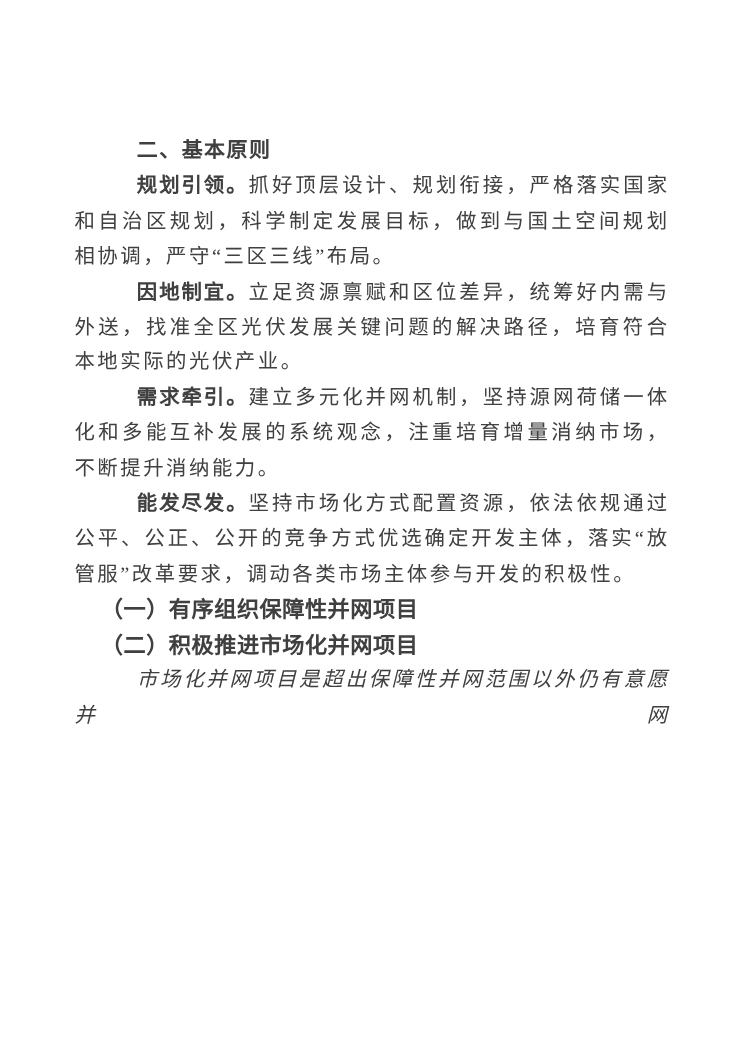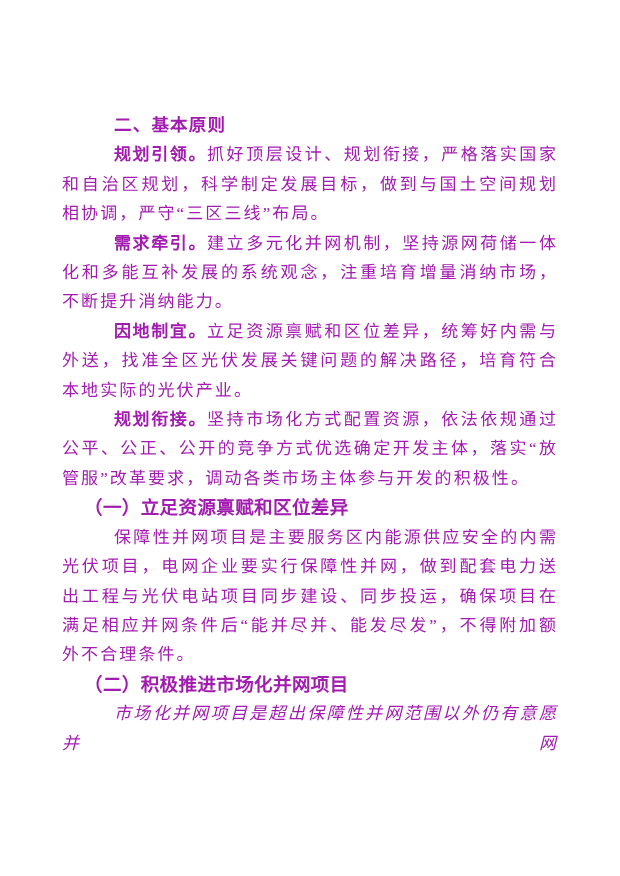--- a/index.html
+++ b/index.html
@@ -49,24 +49,23 @@
     font-family: Liberation Sans, sans-serif;
     font-weight: bold;
     letter-spacing: 1.2px;
   }
   .cont { text-align-last: justify; font-style: italic; }
 </style>
 </head>
 <body style="background: rgb(255, 255, 255);">
 
 <main>
-  <article class="doc-body" style="color: #a21caf;">
+  <article class="doc-body" style="color: #404040;">
       <p class="h1">二、基本原则</p>
       <p class="body"><span class="lead">规划引领。</span><span>抓好顶层设计、规划衔接，严格落实国家和自治区规划，科学制定发展目标，做到与国土空间规划相协调，严守“三区三线”布局。</span></p>
+      <p class="body"><span class="lead">因地制宜。</span><span>立足资源禀赋和区位差异，统筹好内需与外送，找准全区光伏发展关键问题的解决路径，培育符合本地实际的光伏产业。</span></p>
       <p class="body"><span class="lead">需求牵引。</span><span>建立多元化并网机制，坚持源网荷储一体化和多能互补发展的系统观念，注重培育增量消纳市场，不断提升消纳能力。</span></p>
-      <p class="body"><span class="lead">因地制宜。</span><span>立足资源禀赋和区位差异，统筹好内需与外送，找准全区光伏发展关键问题的解决路径，培育符合本地实际的光伏产业。</span></p>
-      <p class="body"><span class="lead">规划衔接。</span><span>坚持市场化方式配置资源，依法依规通过公平、公正、公开的竞争方式优选确定开发主体，落实“放管服”改革要求，调动各类市场主体参与开发的积极性。</span></p>
-      <p class="h2">（一）立足资源禀赋和区位差异</p>
-      <p class="body">保障性并网项目是主要服务区内能源供应安全的内需光伏项目，电网企业要实行保障性并网，做到配套电力送出工程与光伏电站项目同步建设、同步投运，确保项目在满足相应并网条件后“能并尽并、能发尽发”，不得附加额外不合理条件。</p>
+      <p class="body"><span class="lead">能发尽发。</span><span>坚持市场化方式配置资源，依法依规通过公平、公正、公开的竞争方式优选确定开发主体，落实“放管服”改革要求，调动各类市场主体参与开发的积极性。</span></p>
+      <p class="h2">（一）有序组织保障性并网项目</p>
       <p class="h2">（二）积极推进市场化并网项目</p>
       <p class="body cont">市场化并网项目是超出保障性并网范围以外仍有意愿并网</p>
     </article>
 </main>
 
 </body></html>

